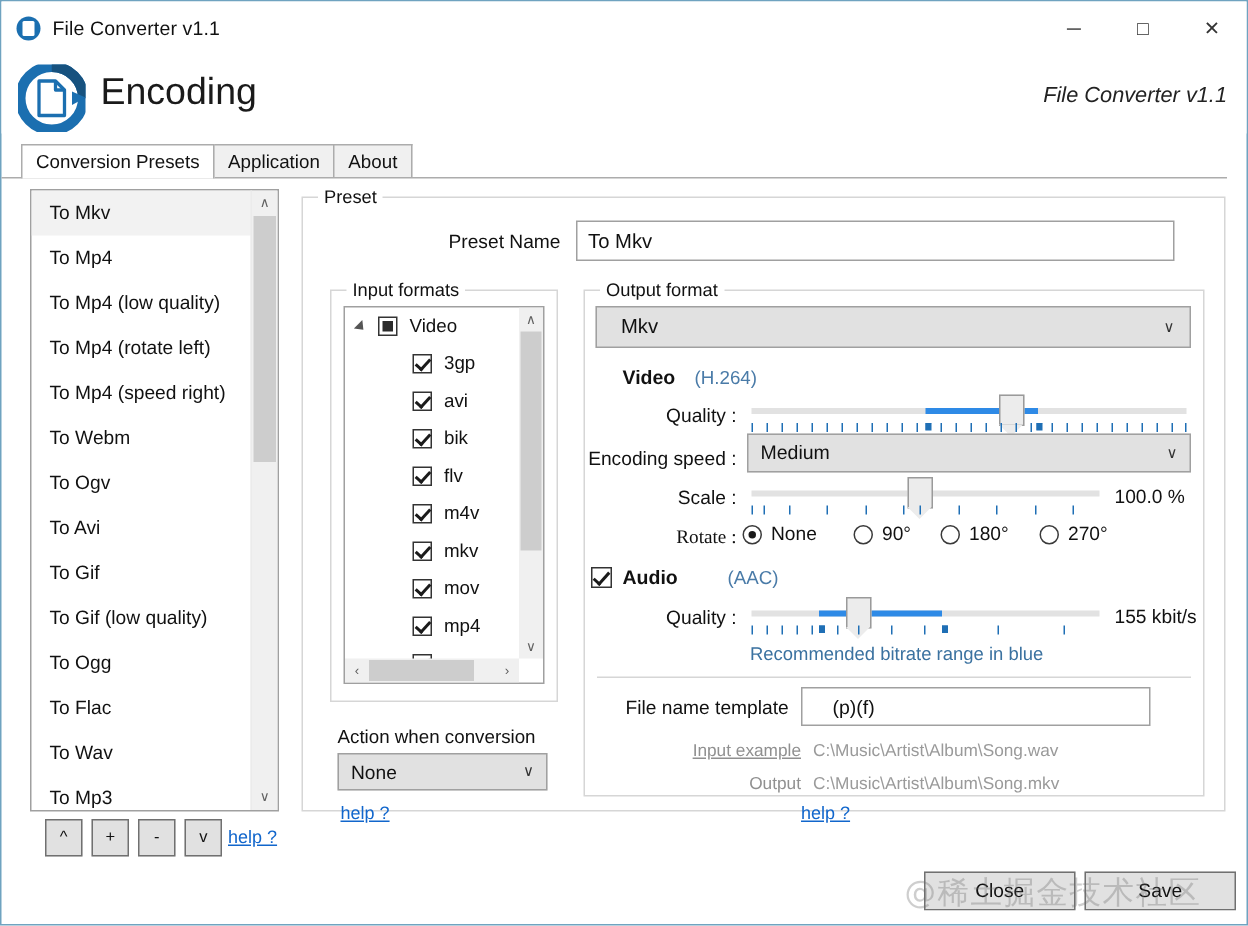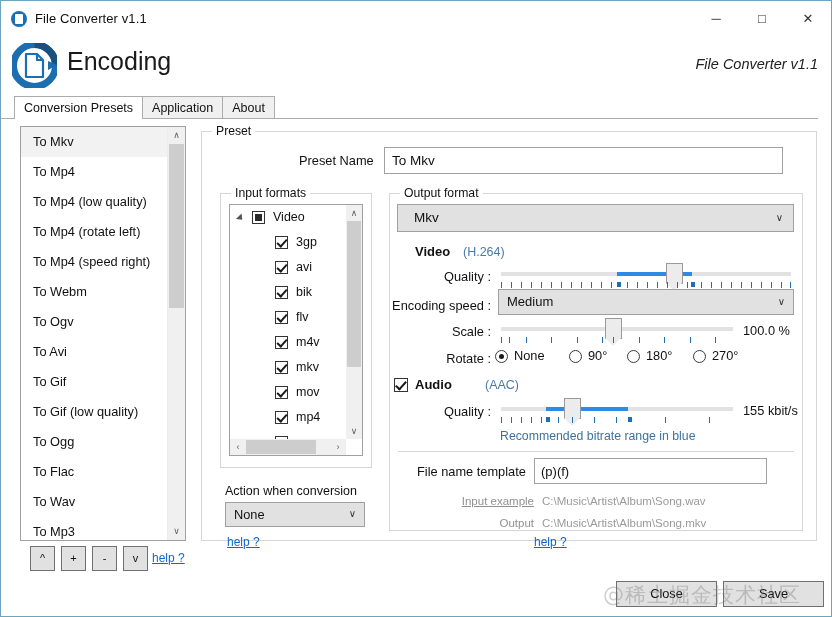--- a/index.html
+++ b/index.html
@@ -168,21 +168,21 @@
     border:1px solid #a0a0a0;background:#e1e1e1;box-sizing:border-box;
   }
   .of-combo .val{position:absolute;left:16px;top:5px;font-size:13.5px;color:#111;}
   .of-combo .car{position:absolute;right:10px;top:7px;font-size:10px;color:#333;}
   .vid-title{position:absolute;left:414px;top:243px;font-size:13px;font-weight:bold;color:#111;}
   .vid-codec{position:absolute;left:462px;top:244px;font-size:12.5px;color:#4a7ba8;}
   .rlabel{position:absolute;font-size:12.8px;color:#111;text-align:right;}
   .q-label{left:390px;top:268px;width:100px;}
   .es-label{left:382px;top:297px;width:108px;}
   .sc-label{left:390px;top:323px;width:100px;}
-  .rot-label{left:390px;top:350px;width:100px;}
+  .rot-label{left:390px;top:350px;width:100px;font-family:Liberation Serif, serif;}
   .aq-label{left:390px;top:403px;width:100px;}
   
   .slider{position:absolute;height:4px;background:#e2e2e2;}
   .sl-fill{position:absolute;top:0;height:4px;background:#2e8ae6;}
   .sl-thumb{
     position:absolute;width:17px;height:21px;background:#ececec;
     border:1px solid #9a9a9a;box-sizing:border-box;
   }
   .sl-thumb:after{
     content:"";position:absolute;left:-1px;bottom:-8px;
@@ -215,21 +215,21 @@
   .aud-title{position:absolute;left:414px;top:376px;font-size:13px;font-weight:bold;color:#111;}
   .aud-codec{position:absolute;left:468px;top:377px;font-size:12.5px;color:#4a7ba8;margin-left:16px;}
   .rec-note{position:absolute;left:499px;top:428px;font-size:12.3px;color:#3b72a0;}
   
   .sep{position:absolute;left:397px;top:450px;width:396px;height:1px;background:#d6d6d6;}
   
   .fn-label{position:absolute;left:416px;top:463px;font-size:12.8px;color:#111;}
   .fn-input{
     position:absolute;left:533px;top:457px;width:233px;height:26px;
     border:1px solid #a0a0a0;background:#fff;box-sizing:border-box;
-    font-size:13px;color:#111;padding:2px 6px;font-family:"Liberation Sans",sans-serif;
+    font-size:13px;color:#111;padding:2px 20px;font-family:"Liberation Sans",sans-serif;
   }
   .gl-label{position:absolute;font-size:11.5px;color:#909090;text-align:right;}
   .gl-value{position:absolute;font-size:11.5px;color:#9a9a9a;}
   .fnhelp{position:absolute;left:533px;top:534px;}
   
   .btm-btn{
     position:absolute;top:580px;width:101px;height:26px;
     border:1px solid #707070;background:#e1e1e1;box-sizing:border-box;
     font-size:12.8px;color:#111;text-align:center;line-height:24px;
   }

